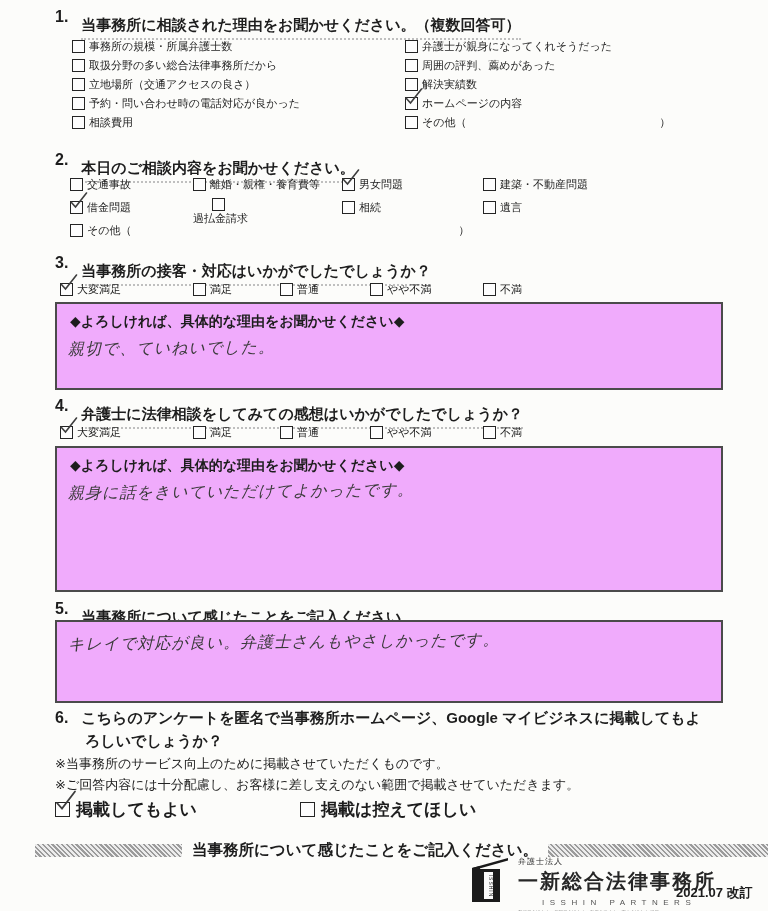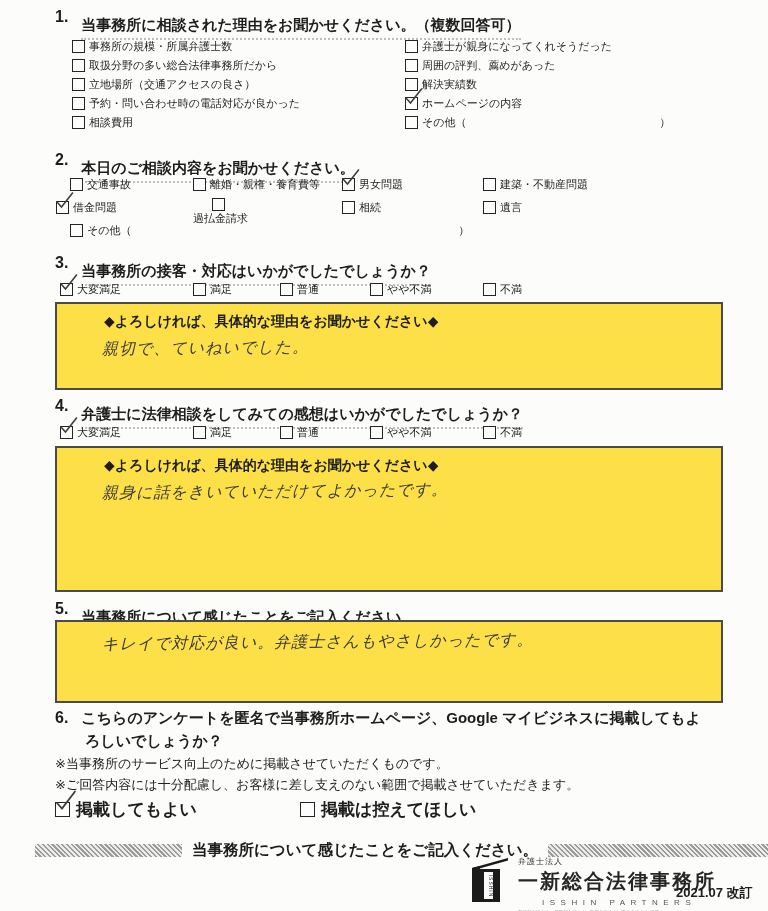--- a/index.html
+++ b/index.html
@@ -20,22 +20,22 @@
   .col{position:absolute;}
   .rowline{position:absolute;left:0;right:0;height:22px;}
   .cb{display:inline-block;flex:none;width:11px;height:11px;border:1.6px solid #242424;
       margin-right:4px;position:relative;background:#fdfdfd;}
   .cb .check{position:absolute;left:-4px;top:-12px;pointer-events:none;}
   .cb.big{width:13px;height:13px;border-width:1.9px;margin-right:6px;}
   .cb.big .check{left:-4px;top:-15px;}
   .paren-gap1{display:inline-block;width:193px;}
   .paren-gap2{display:inline-block;width:327px;}
   
-  .cbox{position:absolute;left:55px;width:668px;border:2px solid #4b4b4b;background:#fde047;
-    box-sizing:border-box;padding-left:34px;}
+  .cbox{position:absolute;left:55px;width:668px;border:2px solid #4b4b4b;background:#f0abfc;
+    box-sizing:border-box;}
   .boxprompt{margin:9px 0 0 13px;font-size:14px;font-weight:bold;white-space:nowrap;}
   .hand{margin:5px 0 0 11px;font-size:16px;color:#3a3a3a;font-style:italic;
     letter-spacing:1px;transform:rotate(-0.6deg);white-space:nowrap;}
   .hand.first{margin-top:9px;}
   
   .q6-line2{position:absolute;left:85px;font-size:15px;font-weight:bold;white-space:nowrap;}
   .note{position:absolute;left:55px;font-size:13px;white-space:nowrap;color:#222;}
   .bigopt{position:absolute;top:0;display:flex;align-items:center;height:22px;
     font-size:17px;font-weight:bold;white-space:nowrap;font-family:Liberation Mono, monospace;}
   
@@ -137,21 +137,21 @@
       </span>
       <span>男女問題</span>
     </div>
     <div class="opt abs" style="left:483px;">
       <span class="cb"></span>
       <span>建築・不動産問題</span>
     </div>
   </div>
 
   <div class="rowline" style="top:198px;">
-    <div class="opt abs" style="left:56px;">
+    <div class="opt abs" style="left:70px;">
       <span class="cb">
         <svg class="check" width="22" height="22" viewBox="0 0 22 22">
           <path d="M4 12 L8.5 17 L19.5 3" stroke="#3d3d3d" stroke-width="1.6" fill="none" stroke-linecap="round"></path>
         </svg>
       </span>
       <span>借金問題</span>
     </div>
     <div class="opt abs" style="left:193px;flex-direction:column;">
       <span class="cb"></span>
       <span>過払金請求</span>

